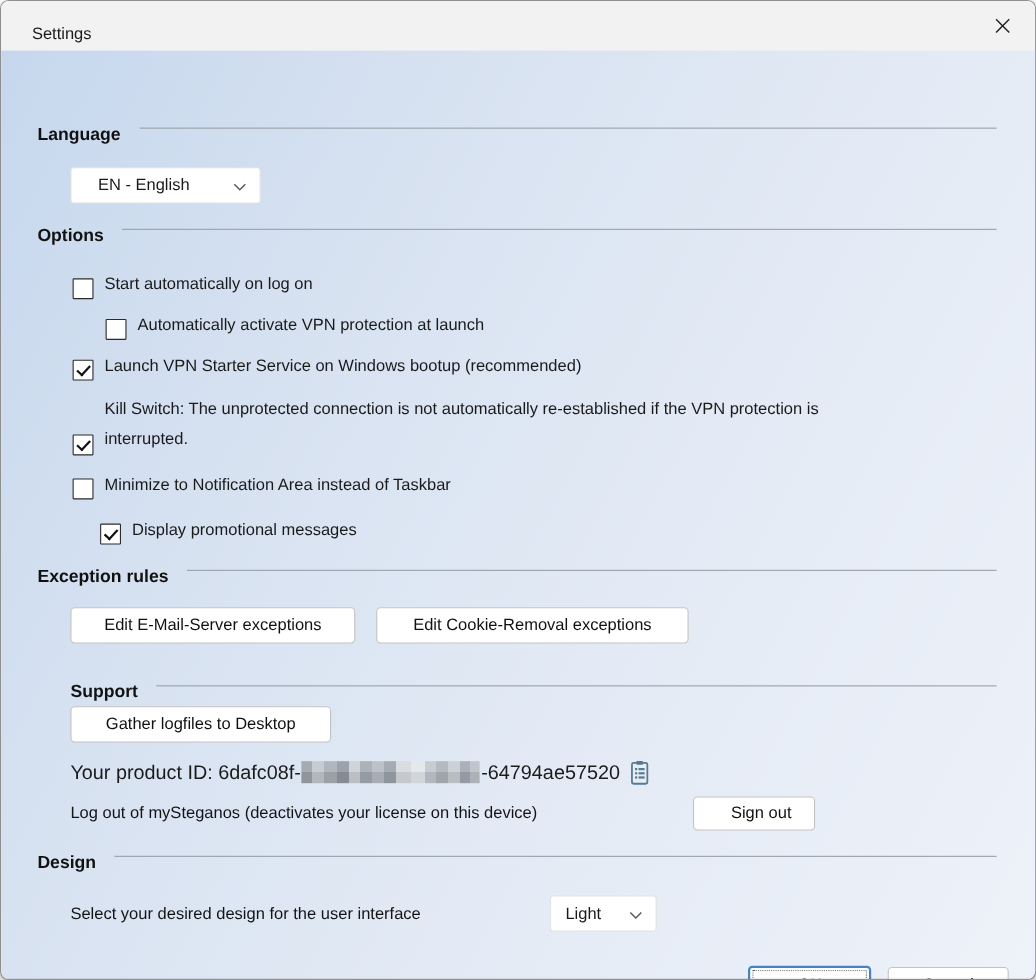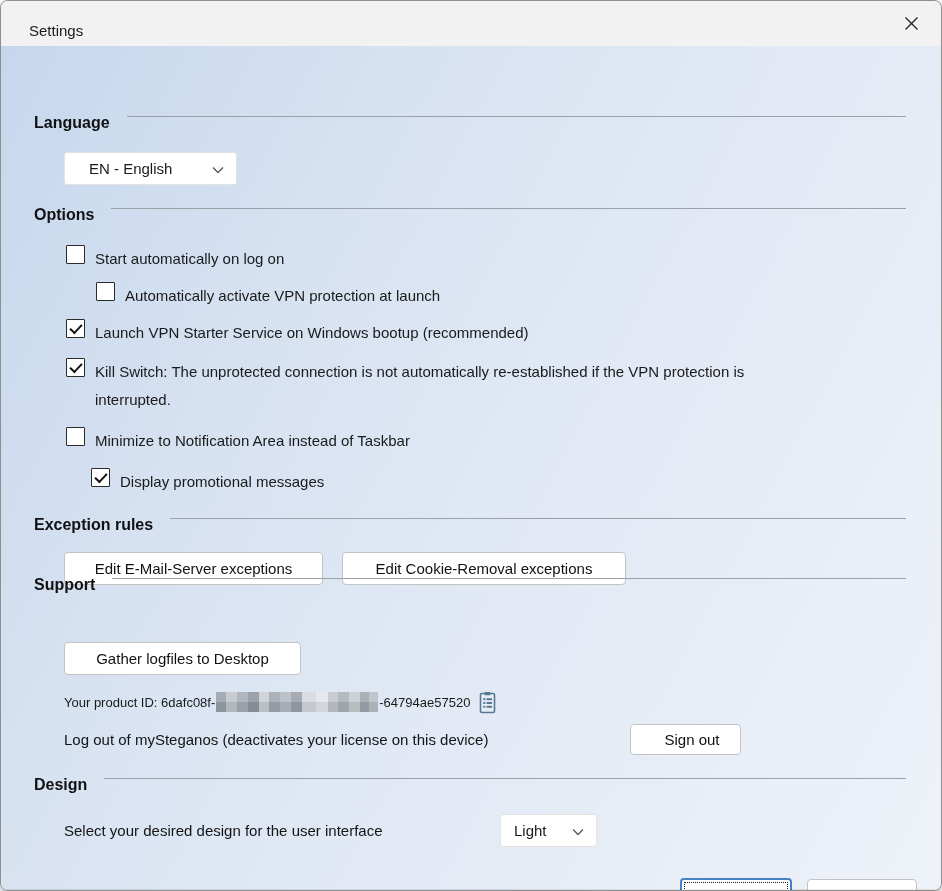--- a/index.html
+++ b/index.html
@@ -35,21 +35,21 @@
 
   
   .combo{
     position:absolute;height:33px;background:#ffffff;border:1px solid #e2e2e2;
     border-radius:3px;display:flex;align-items:center;font-size:15px;
     padding-left:13px;cursor:default;
   }
   .combo .chev{position:absolute;right:12px;top:13px;}
 
   
-  .cbrow{position:absolute;display:flex;align-items:flex-start;cursor:default;}
+  .cbrow{position:absolute;display:flex;align-items:flex-end;cursor:default;}
   .cbrow .box{
     width:19px;height:19px;background:#ffffff;border:1px solid #2b2b2b;
     border-radius:1px;flex:0 0 19px;position:relative;
   }
   .cbrow.checked .box::after{
     content:"";position:absolute;left:3px;top:4px;width:10px;height:5px;
     border-left:2px solid #111;border-bottom:2px solid #111;
     transform:rotate(-47deg);
   }
   .cbrow .lbl{font-size:15px;margin-left:10px;line-height:27px;}
@@ -65,21 +65,21 @@
     border:2px solid #4583c4;position:absolute;
   }
   .btn.default::after{
     content:"";position:absolute;left:2px;top:2px;right:2px;bottom:2px;
     border:1px dotted #222;border-radius:1px;
   }
 
   .plain-text{position:absolute;font-size:15px;color:#141414;}
 
   
-  .pid-row{position:absolute;left:63px;top:643px;height:26px;display:flex;align-items:center;font-size:13px;}
+  .pid-row{position:absolute;left:63px;top:643px;height:26px;display:flex;align-items:center;font-size:18px;}
   .mosaic{
     width:162px;height:20px;margin:0 1px;display:inline-block;
     background-image:
       linear-gradient(180deg,rgba(255,255,255,0.12) 0 10px,rgba(0,0,0,0.07) 10px 20px),
       linear-gradient(90deg,#9aa0a9 0 10px,#bfc5cc 10px 21px,#a6acb5 21px 32px,#8f96a0 32px 43px,#c9ced4 43px 53px,#a0a7b0 53px 64px,#b4bac2 64px 75px,#99a0a9 75px 86px,#d4d8dd 86px 100px,#e2e5e9 100px 112px,#c0c5cc 112px 122px,#aab1b9 122px 133px,#c6cbd1 133px 144px,#9fa6af 144px 153px,#b8bec5 153px 162px);
   }
   .clip-icon{margin-left:9px;display:inline-flex;}
 
   .footer-shade{position:absolute;left:0;bottom:0;width:100%;height:3px;background:rgba(0,0,0,0.08);}
 </style>
@@ -141,21 +141,21 @@
       <span class="lbl">Display promotional messages</span>
     </div>
 
     <div class="section" style="top:470px;">
       <span class="hdr">Exception rules</span>
       <div class="rule"></div>
     </div>
     <button class="btn" style="left:63px;top:506px;width:259px;height:33px;">Edit E-Mail-Server exceptions</button>
     <button class="btn" style="left:341px;top:506px;width:284px;height:33px;">Edit Cookie-Removal exceptions</button>
 
-    <div class="section" style="top:530px;">
+    <div class="section" style="top:575px;margin-left:30px;">
       <span class="hdr">Support</span>
       <div class="rule"></div>
     </div>
     <button class="btn" style="left:63px;top:596px;width:237px;height:33px;">Gather logfiles to Desktop</button>
 
     <div class="pid-row">
       <span>Your product ID: 6dafc08f-</span>
       <span class="mosaic"></span>
       <span>-64794ae57520</span>
       <span class="clip-icon">

